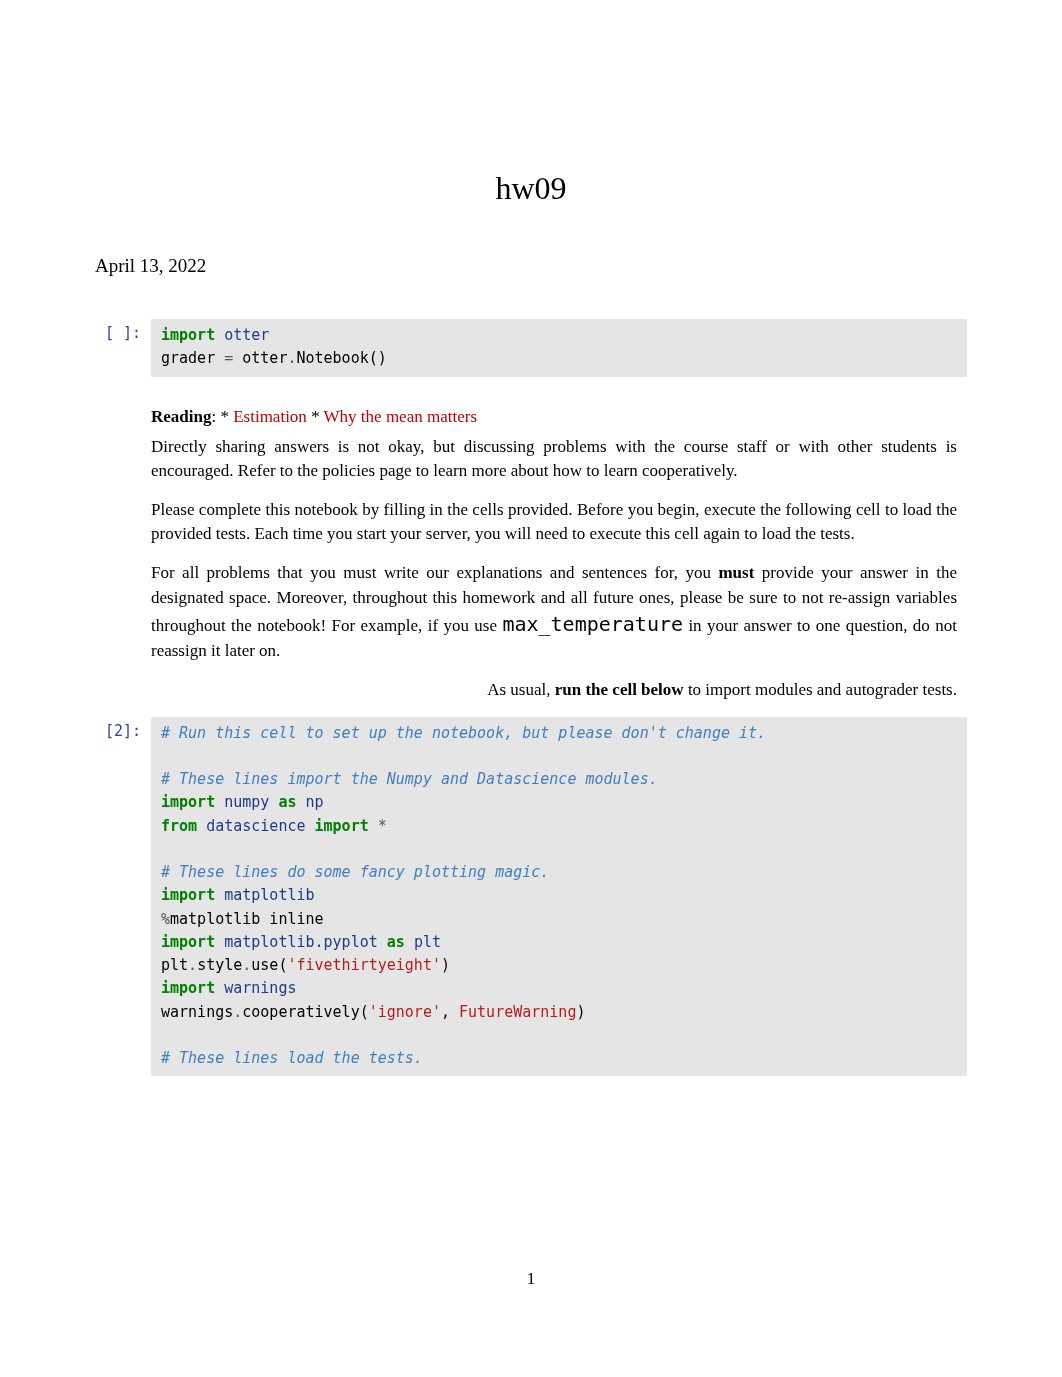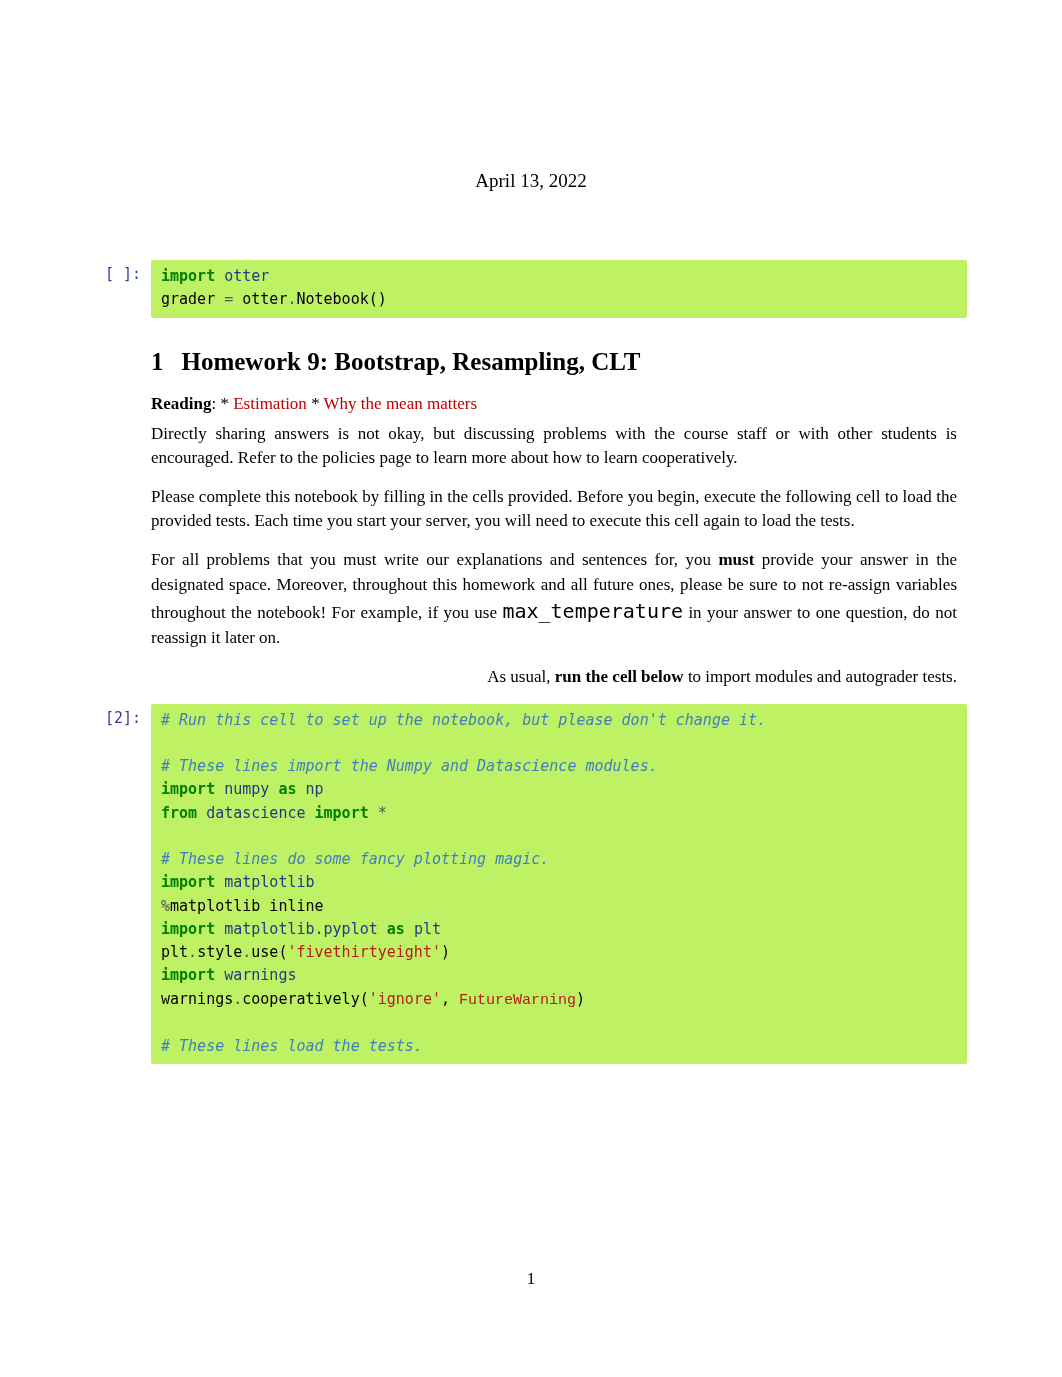--- a/index.html
+++ b/index.html
@@ -18,42 +18,42 @@
   .page {
     padding: 170px 95px 0 95px;
   }
   .doc-title {
     text-align: center;
     font-size: 32px;
     font-weight: normal;
     margin-bottom: 48px;
   }
   .doc-date {
-    text-align: center;
+    text-align: left;
     font-size: 19px;
-    margin-bottom: 68px;
+    margin-bottom: 42px;
   }
   .cell-container {
     display: flex;
     align-items: flex-start;
     margin-bottom: 30px;
   }
   .prompt {
     width: 56px;
     flex-shrink: 0;
     text-align: right;
     color: #303F9F;
     font-family: "DejaVu Sans Mono", Menlo, Consolas, monospace;
     font-size: 15px;
     padding-right: 10px;
     padding-top: 5px;
   }
   .code-area {
     flex: 1;
-    background: #bef264;
+    background: #e5e5e5;
     border-radius: 2px;
     padding: 5px 10px 6px 10px;
     font-family: "DejaVu Sans Mono", Menlo, Consolas, monospace;
     font-size: 15px;
     line-height: 1.55;
     white-space: pre;
   }
   .md-area {
     margin-left: 56px;
     margin-right: 10px;
@@ -89,45 +89,43 @@
     text-align: center;
     font-size: 17px;
   }
   
   .kw { color: #008000; font-weight: bold; }        
   .nm { color: #1f3a8a; }                            
   .op { color: #555555; }                            
   .plain { color: #000000; }
   .comment { color: #3f7fbf; font-style: italic; }
   .str { color: #b71c1c; }
-  .cls { color: #b71c1c; font-family: Liberation Mono, monospace; }                           
+  .cls { color: #b71c1c; }                           
   .magic { color: #000000; }
   .bold { font-weight: bold; }
   .code-inline {
     font-family: "DejaVu Sans Mono", Menlo, Consolas, monospace;
     font-size: 20px;
   }
 </style>
 </head>
 <body>
 
 <div class="page">
 
+  <h1 class="doc-title">hw09</h1>
   <div class="doc-date">April 13, 2022</div>
 
   <div class="cell-container">
     <div class="prompt">[ ]:</div>
     <div class="code-area"><span class="kw">import</span> <span class="nm">otter</span>
 <span class="plain">grader </span><span class="op">=</span><span class="plain"> otter</span><span class="op">.</span><span class="plain">Notebook()</span></div>
   </div>
 
   <div class="md-area">
-    <div class="section-heading">
-      <span class="section-number">1</span><span>Homework 9: Bootstrap, Resampling, CLT</span>
-    </div>
 
     <div class="reading-line">
       <span class="bold">Reading</span><span>: * </span><span class="link">Estimation</span><span> * </span><span class="link">Why the mean matters</span>
     </div>
 
     <p class="md-para">Directly sharing answers is not okay, but discussing problems with the course staff or with other students is encouraged. Refer to the policies page to learn more about how to learn cooperatively.</p>
 
     <p class="md-para">
       <span>Please complete this notebook by filling in the cells provided. </span><span>Before you begin, execute the following cell to load the provided tests. Each time you start your server, you will need to execute this cell again to load the tests.</span>
     </p>

